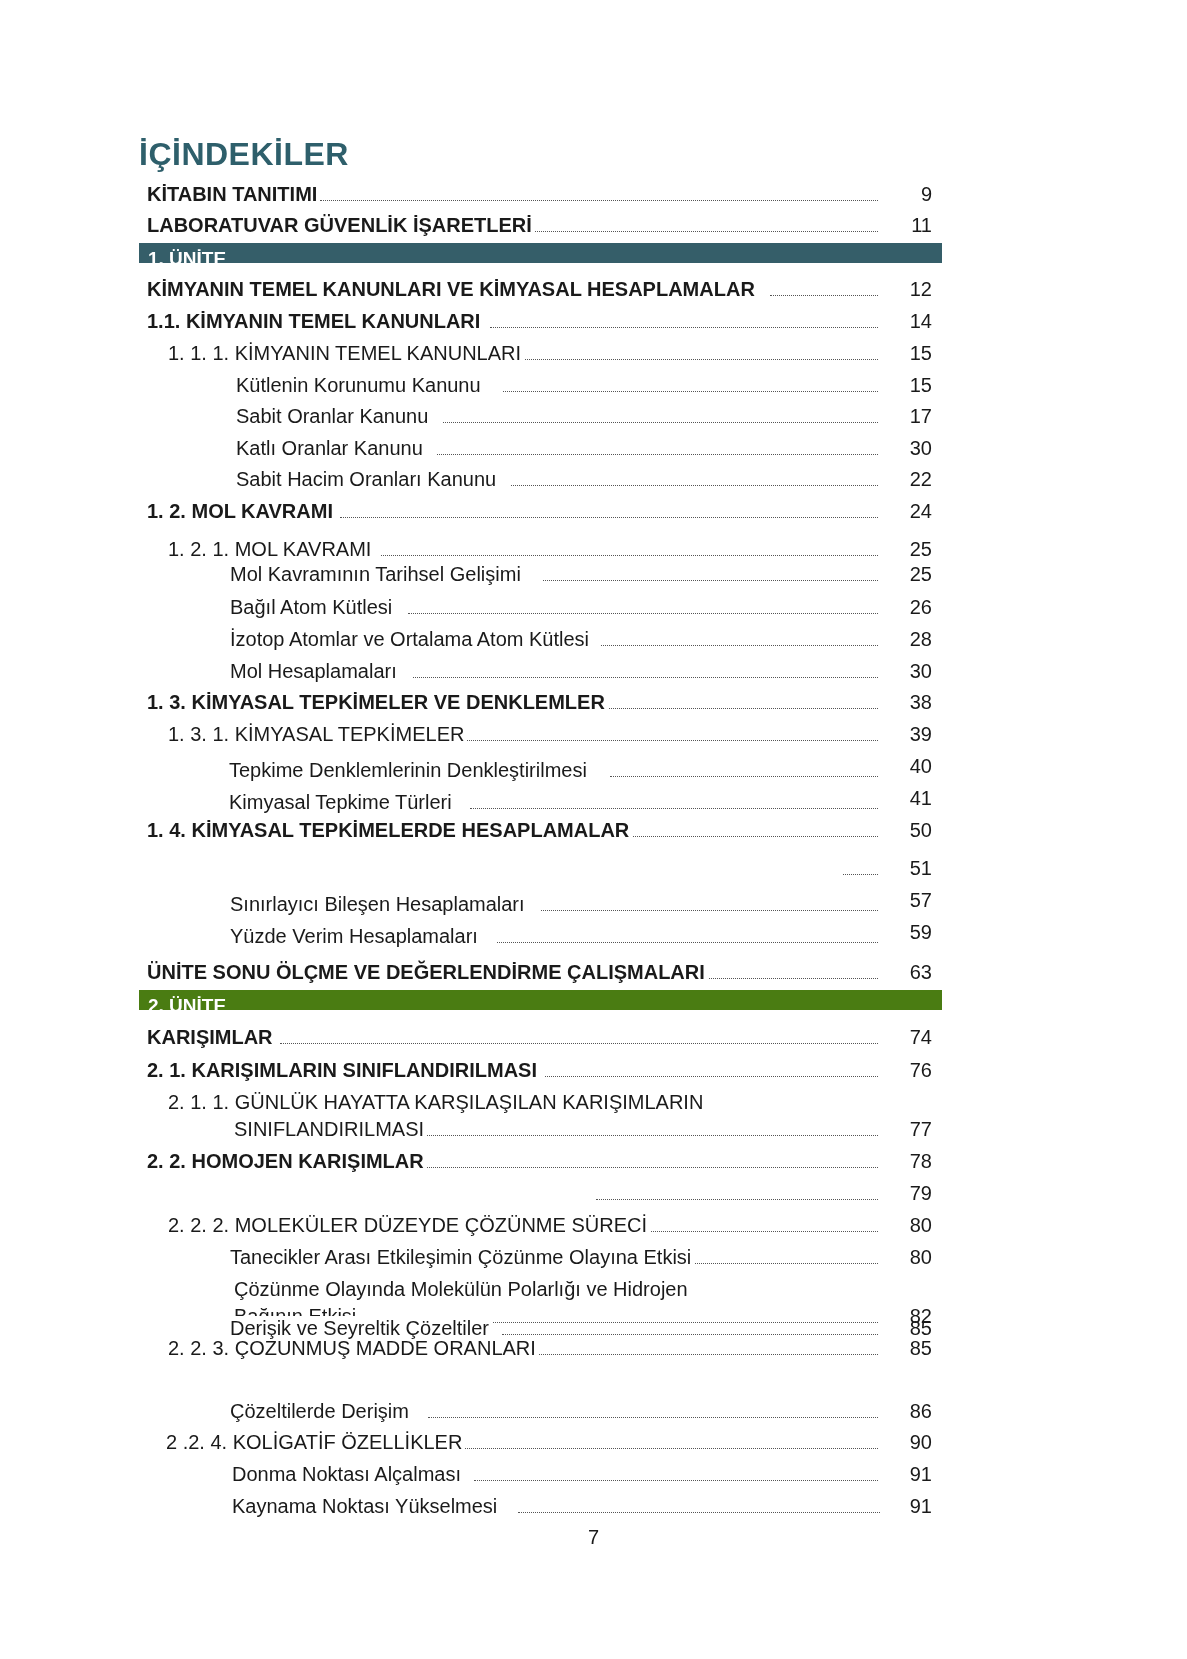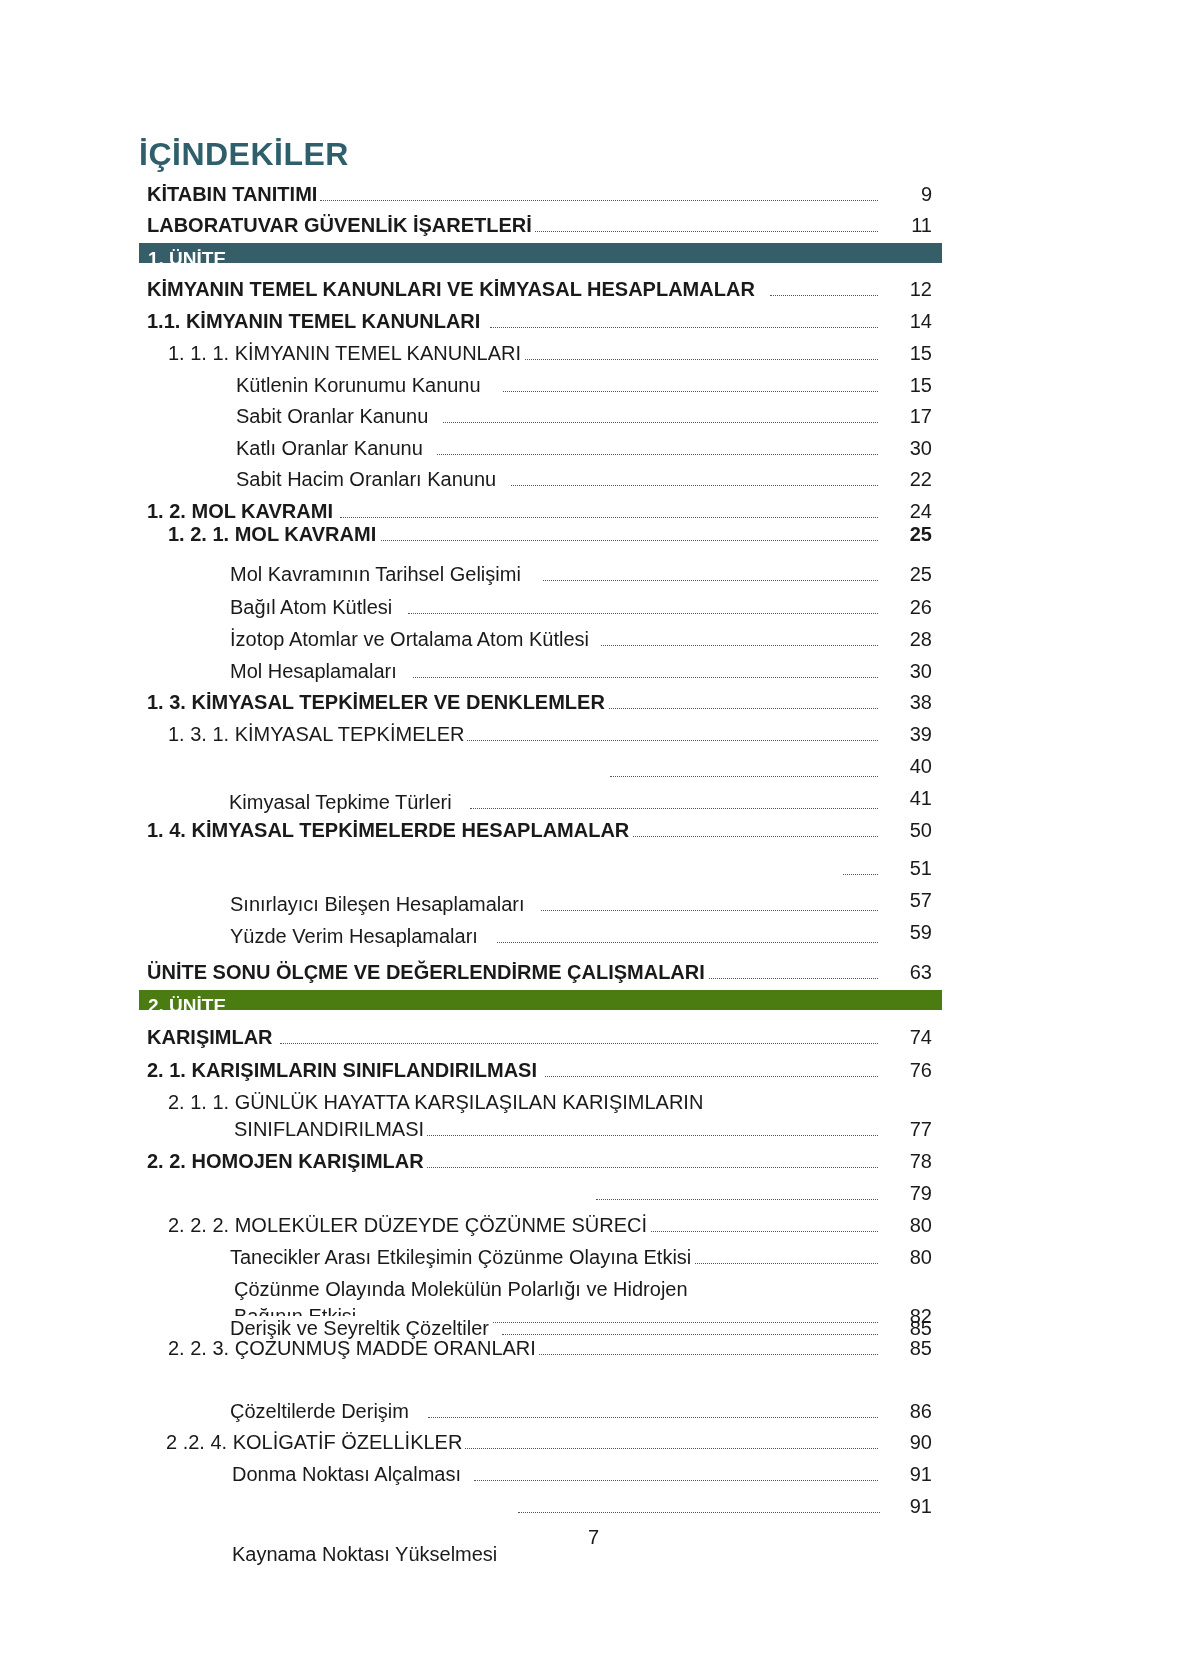--- a/index.html
+++ b/index.html
@@ -77,21 +77,21 @@
 <div class="row l2" style="top:467px;">
   <div class="dots" style="left:511px;"></div>
   <span class="txt">Sabit Hacim Oranları Kanunu</span>
   <span class="pg">22</span>
 </div>
 <div class="row b l0" style="top:499px;">
   <div class="dots" style="left:340px;"></div>
   <span class="txt">1. 2. MOL KAVRAMI</span>
   <span class="pg">24</span>
 </div>
-<div class="row l1" style="top:522px;font-weight:bold;">
+<div class="row l1" style="top:537px;">
   <div class="dots" style="left:381px;"></div>
   <span class="txt">1. 2. 1. MOL KAVRAMI</span>
   <span class="pg">25</span>
 </div>
 <div class="row l2b" style="top:562px;">
   <div class="dots" style="left:543px;"></div>
   <span class="txt">Mol Kavramının Tarihsel Gelişimi</span>
   <span class="pg">25</span>
 </div>
 <div class="row l2b" style="top:595px;">
@@ -114,20 +114,21 @@
   <span class="txt">1. 3. KİMYASAL TEPKİMELER VE DENKLEMLER</span>
   <span class="pg">38</span>
 </div>
 <div class="row l1" style="top:722px;">
   <div class="dots" style="left:463px;"></div>
   <span class="txt">1. 3. 1. KİMYASAL TEPKİMELER</span>
   <span class="pg">39</span>
 </div>
 <div class="row" style="top:758px;">
   <div class="dots" style="left:610px;"></div>
+  <span class="txt" style="left:229px;">Tepkime Denklemlerinin Denkleştirilmesi</span>
   <span class="pg" style="top:-4px;">40</span>
 </div>
 <div class="row" style="top:790px;">
   <div class="dots" style="left:470px;"></div>
   <span class="txt" style="left:229px;">Kimyasal Tepkime Türleri</span>
   <span class="pg" style="top:-4px;">41</span>
 </div>
 <div class="row b l0" style="top:818px;">
   <div class="dots" style="left:610px;"></div>
   <span class="txt">1. 4. KİMYASAL TEPKİMELERDE HESAPLAMALAR</span>
@@ -214,17 +215,17 @@
   <span class="txt" style="left:166px;">2 .2. 4. KOLİGATİF ÖZELLİKLER</span>
   <span class="pg">90</span>
 </div>
 <div class="row" style="top:1462px;">
   <div class="dots" style="left:474px;"></div>
   <span class="txt" style="left:232px;">Donma Noktası Alçalması</span>
   <span class="pg">91</span>
 </div>
 <div class="row" style="top:1494px;">
   <div class="dots" style="left:518px;right:307px;"></div>
-  <span class="txt" style="left:232px;margin-top:48px;">Kaynama Noktası Yükselmesi</span>
+  <span class="txt" style="left:232px;">Kaynama Noktası Yükselmesi</span>
   <span class="pg">91</span>
 </div>
 
 <div class="footer">7</div>
 
 </body></html>

